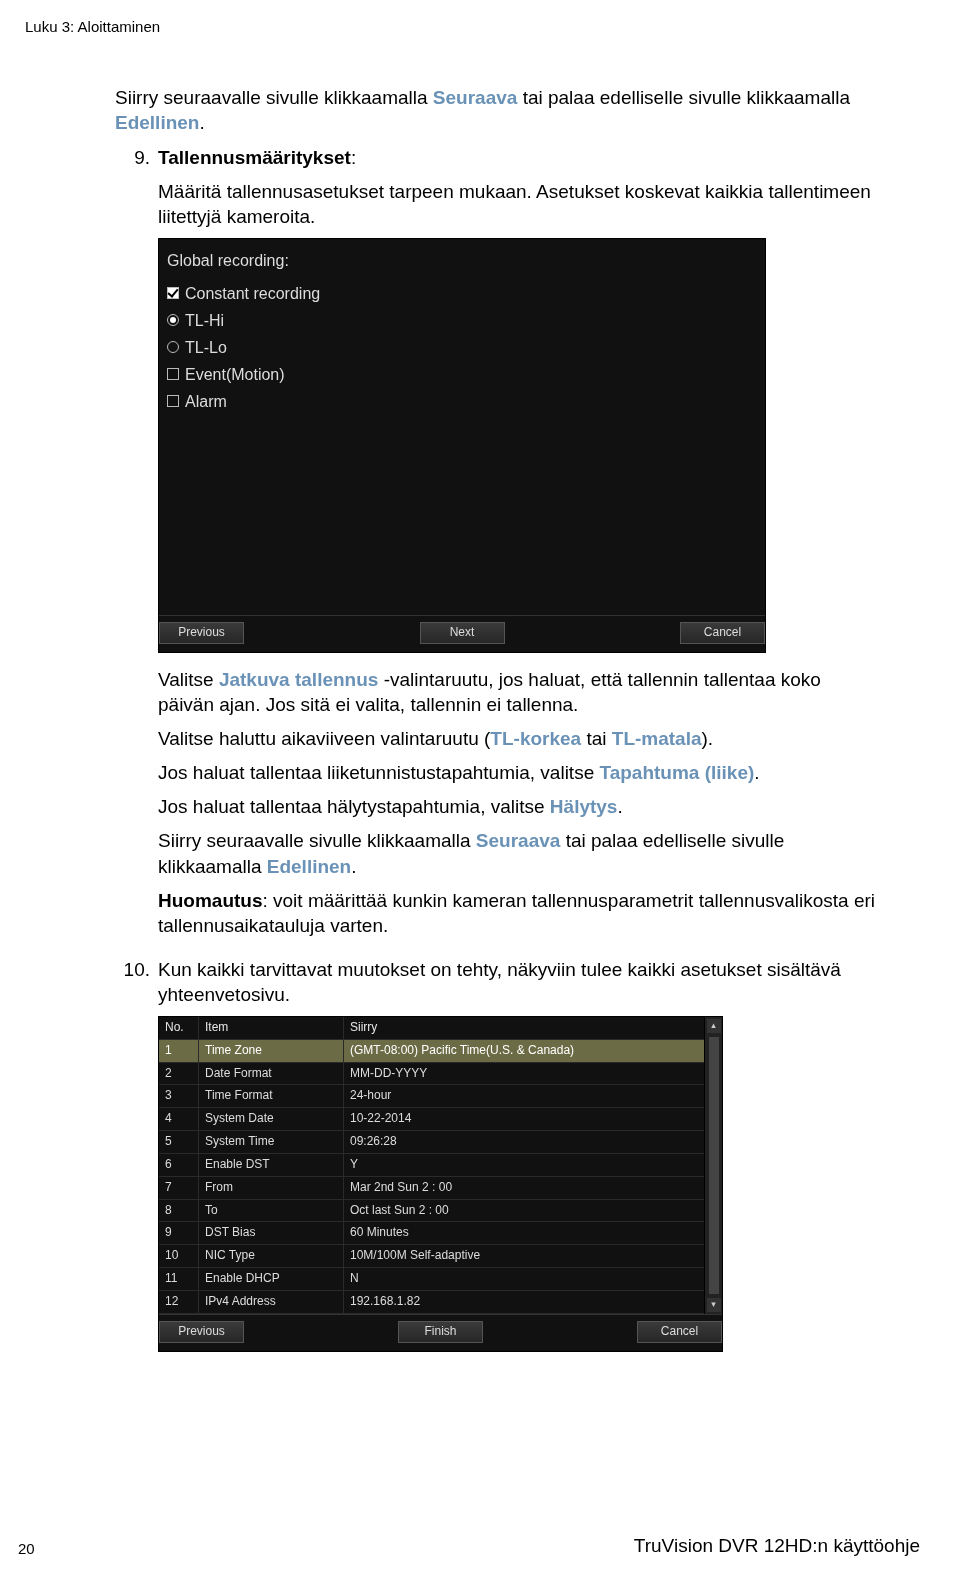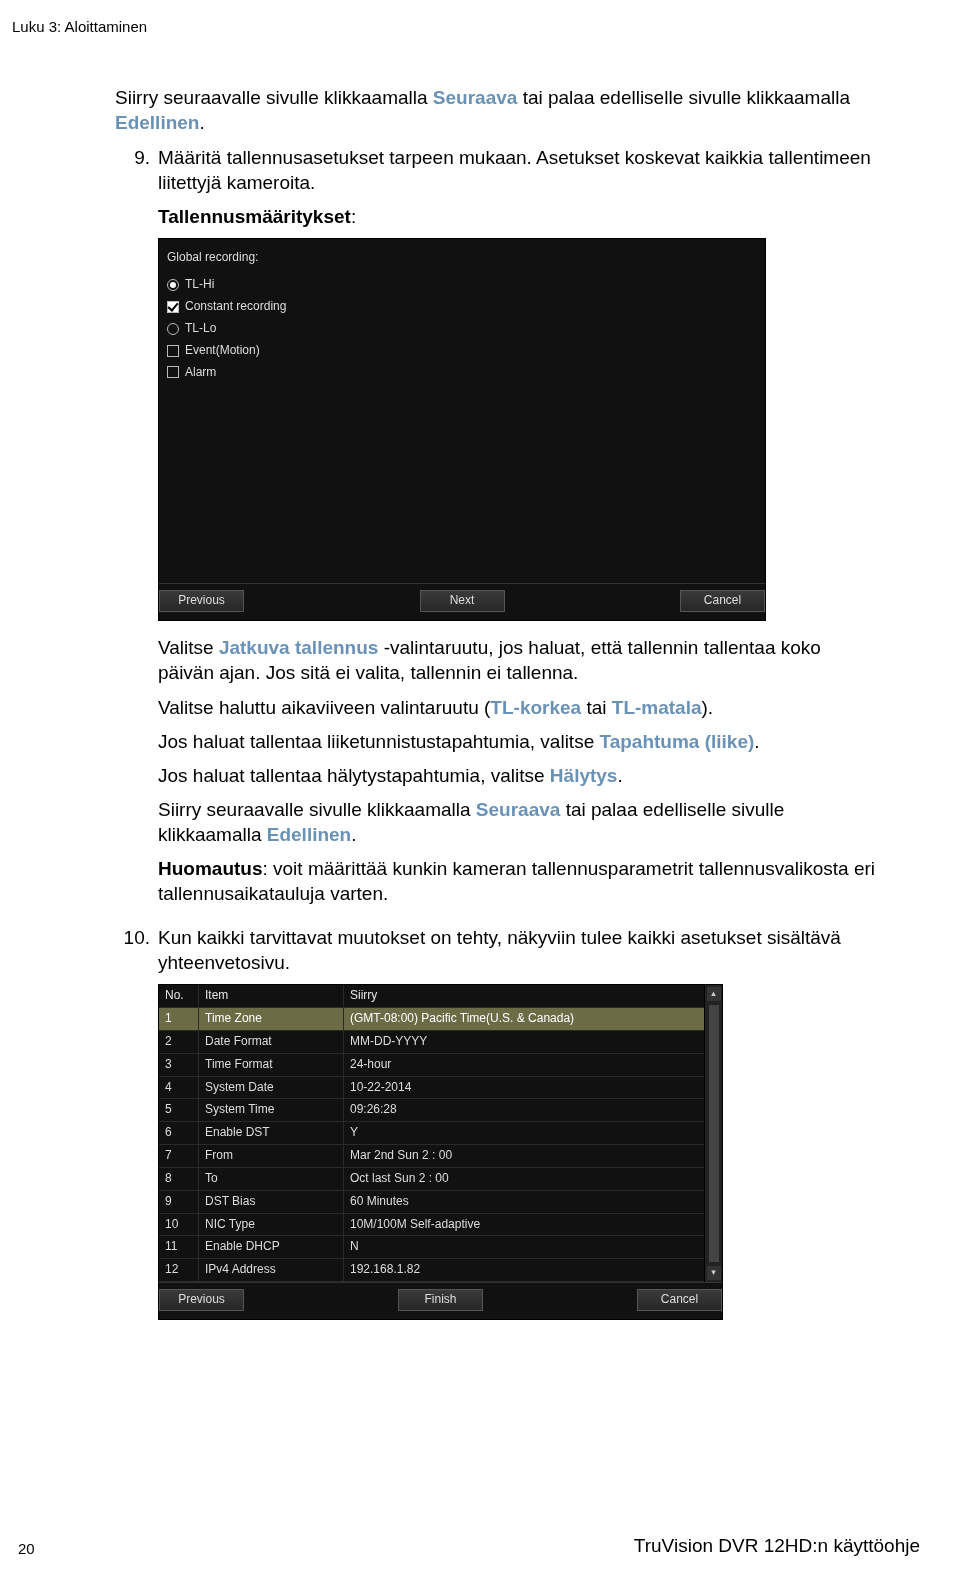--- a/index.html
+++ b/index.html
@@ -8,21 +8,21 @@
     height: 1587px;
     background: #fff;
     font-family: Arial, Helvetica, sans-serif;
     color: #000;
     position: relative;
     padding: 0;
   }
   .header {
     position: absolute;
     top: 18px;
-    left: 12px;
+    left: 25px;
     font-size: 15px;
     color: #000;
   }
   .content {
     position: absolute;
     top: 85px;
     left: 115px;
     width: 775px;
     font-size: 19px;
     line-height: 1.32;
@@ -50,21 +50,21 @@
     font-family: Arial, sans-serif;
     font-size: 12px;
     color: #e0e0e0;
   }
   .ss1-body { padding: 8px 8px 200px 8px; }
   .ss1-row {
     display: flex;
     align-items: center;
     gap: 6px;
     padding: 3px 0;
-    font-size: 12px;
+    font-size: 16px;
     color: #ddd;
   }
   .chk {
     width: 12px; height: 12px;
     border: 1px solid #bbb;
     background: #111;
     display: inline-block;
   }
   .chk.checked { background: #fff; position: relative; }
   .chk.checked::after {
@@ -170,37 +170,37 @@
 
 <div class="content">
 
   <p class="indent">
     <span>Siirry seuraavalle sivulle klikkaamalla </span><span class="hilite">Seuraava</span><span> tai palaa edelliselle sivulle klikkaamalla </span><span class="hilite">Edellinen</span><span>.</span>
   </p>
 
   <div class="list-row">
     <div class="list-num">9.</div>
     <div class="list-body">
+      <p>
+        <span class="bold">Tallennusmääritykset</span><span>:</span>
+      </p>
       <p>Määritä tallennusasetukset tarpeen mukaan. Asetukset koskevat kaikkia tallentimeen liitettyjä kameroita.</p>
-      <p>
-        <span class="bold">Tallennusmääritykset</span><span>:</span>
-      </p>
 
       <div class="screenshot-1">
         <div class="ss1-body">
           <div class="ss1-row" style="padding-bottom:8px;">
             <span>Global recording:</span>
           </div>
           <div class="ss1-row">
+            <span class="chk checked"></span>
+            <span>Constant recording</span>
+          </div>
+          <div class="ss1-row">
             <span class="radio sel"></span>
             <span>TL-Hi</span>
-          </div>
-          <div class="ss1-row">
-            <span class="chk checked"></span>
-            <span>Constant recording</span>
           </div>
           <div class="ss1-row">
             <span class="radio"></span>
             <span>TL-Lo</span>
           </div>
           <div class="ss1-row">
             <span class="chk"></span>
             <span>Event(Motion)</span>
           </div>
           <div class="ss1-row">

